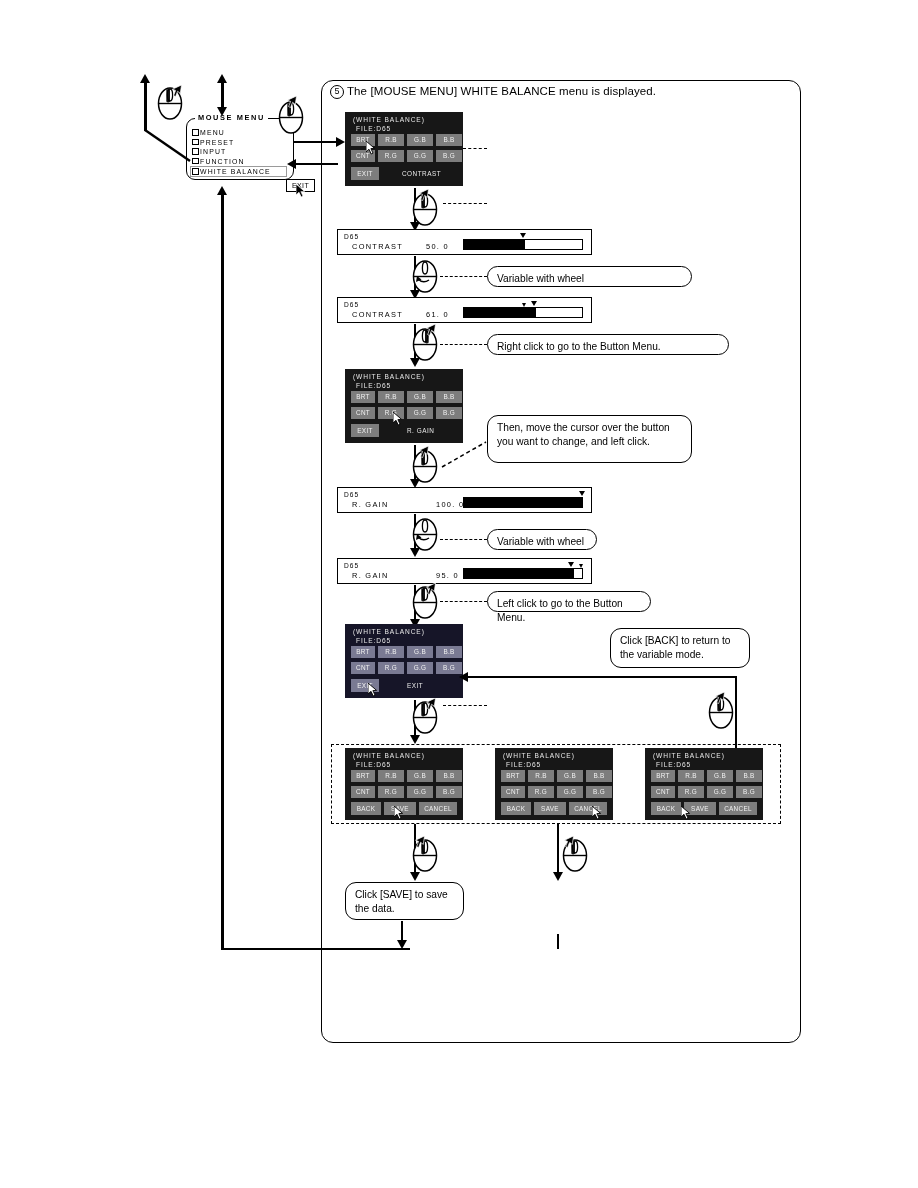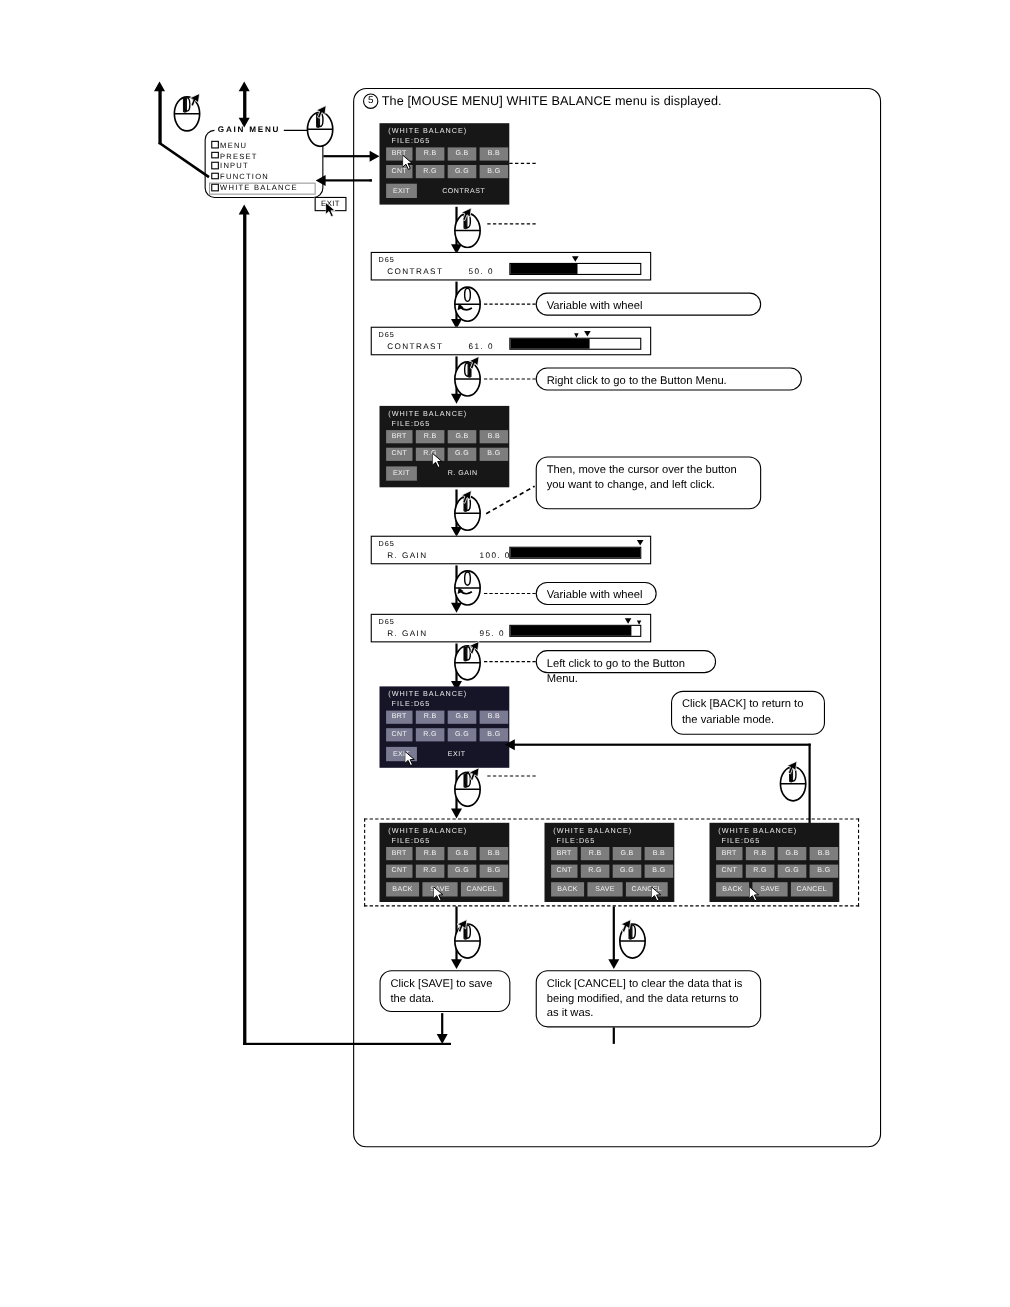--- a/index.html
+++ b/index.html
@@ -148,21 +148,21 @@
 
 <div class="stage">
 
   <div class="outer-frame"></div>
 
   <div class="step-head">
     <span class="circnum">5</span><span>The [MOUSE MENU] WHITE BALANCE menu is displayed.</span>
   </div>
 
   <div class="mouse-menu">
-    <div class="mm-title">GAIN  MENU</div>
+    <div class="mm-title">MOUSE  MENU</div>
     <div class="mm-list">
       <div class="mm-item"><span class="bx"></span><span>MENU</span></div>
       <div class="mm-item"><span class="bx"></span><span>PRESET</span></div>
       <div class="mm-item"><span class="bx"></span><span>INPUT</span></div>
       <div class="mm-item"><span class="bx"></span><span>FUNCTION</span></div>
       <div class="mm-item sel"><span class="bx"></span><span>WHITE BALANCE</span></div>
     </div>
   </div>
 
   <div class="exit-btn">EXIT</div>
@@ -600,16 +600,15 @@
       <line x1="1.6" y1="17.5" x2="24.4" y2="17.5" stroke="#000" stroke-width="1.4"></line>
       <ellipse cx="13" cy="9" rx="2.6" ry="6" fill="#fff" stroke="#000" stroke-width="1.3"></ellipse>
       <path d="M9.3 3.2 L9.3 15.5 A3.7 6.2 0 0 0 13 15.5 L13 3.2 Z" fill="#000" opacity="0.92"></path>
     </svg>
   </div>
   <div class="cur" style="left:563px;top:836px;">
     <svg viewBox="0 0 11 14">
         <polygon points="10.5,0 1.5,4.2 4.6,5.4 2.6,10.6 4.6,11.5 6.6,6.3 9.3,8.4" fill="#000" stroke="#fff" stroke-width="0.7"></polygon>
       </svg>
   </div>
-  <div class="callout" style="left:487px;top:882px;width:205px;height:52px;">Click [CANCEL] to clear the data that is being modified, and the data returns to as it was.</div>
   <div class="ln vln thick" style="left:557px;top:934px;height:15px;"></div>
 
 </div>
 
 </body></html>

